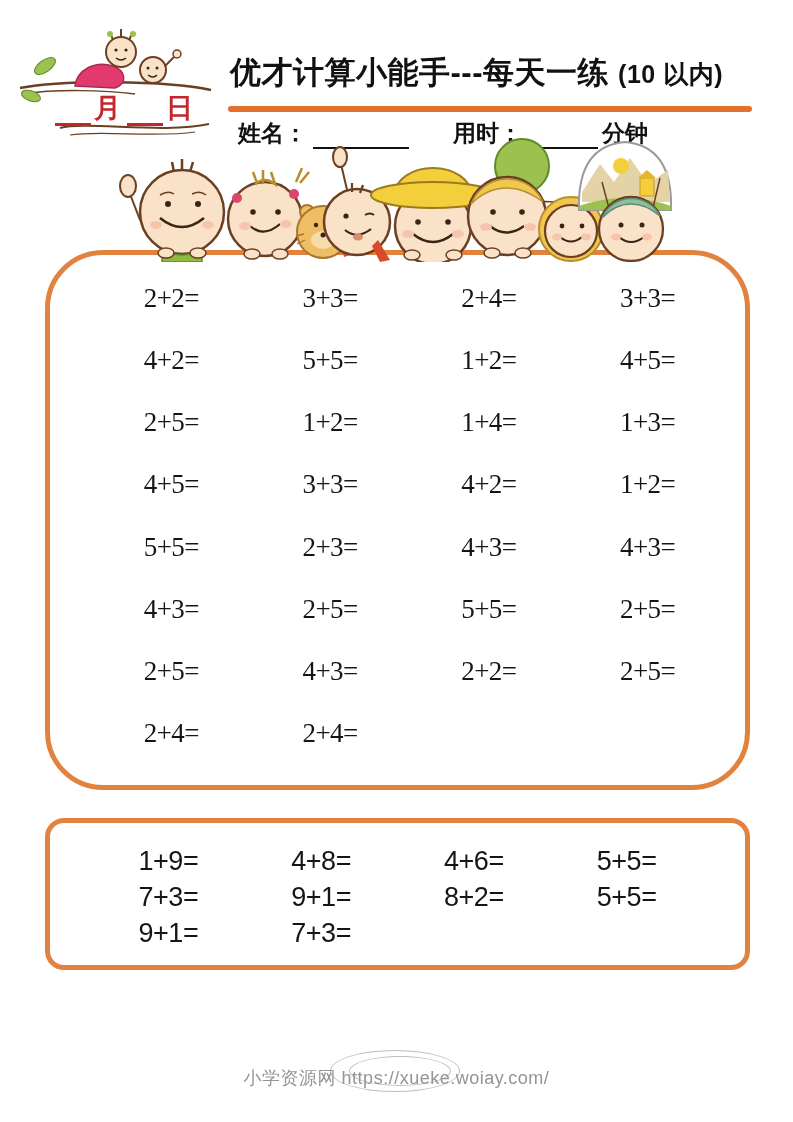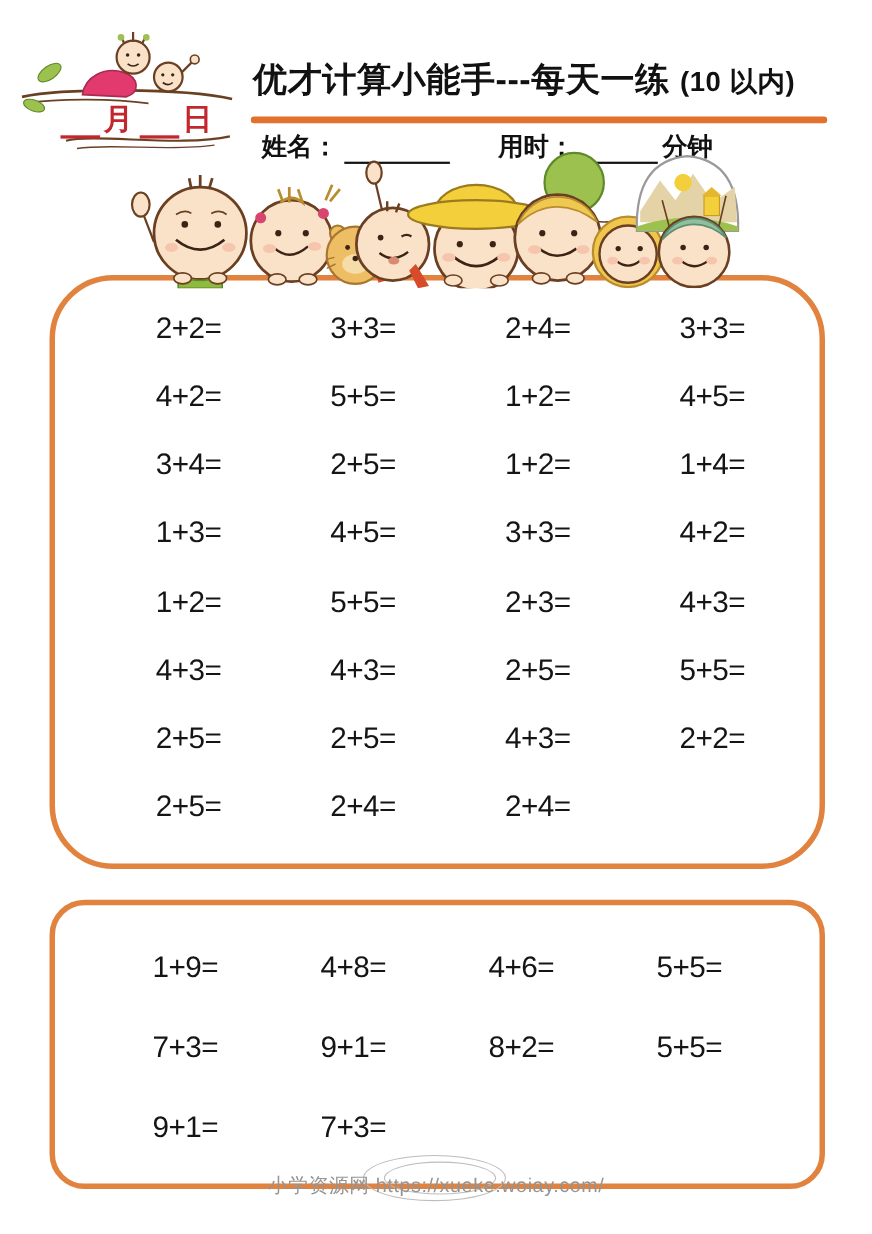--- a/index.html
+++ b/index.html
@@ -24,23 +24,23 @@
              font-size:27px;font-weight:bold;color:#c3272e;}
   .rblank{display:inline-block;width:36px;height:29px;border-bottom:3px solid #c3272e;margin-right:3px;}
 
   
   .corner-art{position:absolute;left:15px;top:14px;width:200px;height:128px;z-index:2;}
   .kids-art{position:absolute;left:90px;top:122px;width:612px;height:140px;z-index:5;}
 
   
   .pbox{position:absolute;left:45px;width:705px;border:5px solid #e1823f;background:#fff;box-sizing:border-box;}
   .pbox1{top:250px;height:540px;border-radius:58px;}
-  .pbox2{top:818px;height:263px;border-radius:32px;}
+  .pbox2{top:818px;height:152px;border-radius:19px;}
   .pgrid{display:grid;grid-template-columns:repeat(4,1fr);height:100%;box-sizing:border-box;}
-  .pgrid1{padding:12px 18px 20px 42px;grid-template-rows:repeat(8,1fr);}
+  .pgrid1{padding:12px 18px 20px 42px;grid-template-rows:repeat(8,1fr);font-family:Liberation Serif, serif;}
   .pgrid2{padding:20px 42px 14px 42px;grid-template-rows:repeat(3,1fr);}
   .prob{display:flex;align-items:center;justify-content:center;
         font-size:27px;letter-spacing:-.5px;color:#151515;white-space:nowrap;}
 
   
   .footer-text{position:absolute;left:0;top:1066px;width:100%;text-align:center;
                font-size:18px;color:#949494;letter-spacing:.5px;z-index:2;}
   .wm-ellipse{position:absolute;border:1px solid #bdbdbd;border-radius:50%;z-index:1;}
   .wm-outer{left:330px;top:1050px;width:128px;height:40px;}
   .wm-inner{left:349px;top:1056px;width:100px;height:28px;}
@@ -216,21 +216,20 @@
   <div class="pbox pbox1">
     <div class="pgrid pgrid1">
       <div class="prob">2+2=</div>
       <div class="prob">3+3=</div>
       <div class="prob">2+4=</div>
       <div class="prob">3+3=</div>
       <div class="prob">4+2=</div>
       <div class="prob">5+5=</div>
       <div class="prob">1+2=</div>
       <div class="prob">4+5=</div>
-      <div class="prob">3+4=</div>
       <div class="prob">2+5=</div>
       <div class="prob">1+2=</div>
       <div class="prob">1+4=</div>
       <div class="prob">1+3=</div>
       <div class="prob">4+5=</div>
       <div class="prob">3+3=</div>
       <div class="prob">4+2=</div>
       <div class="prob">1+2=</div>
       <div class="prob">5+5=</div>
       <div class="prob">2+3=</div>

